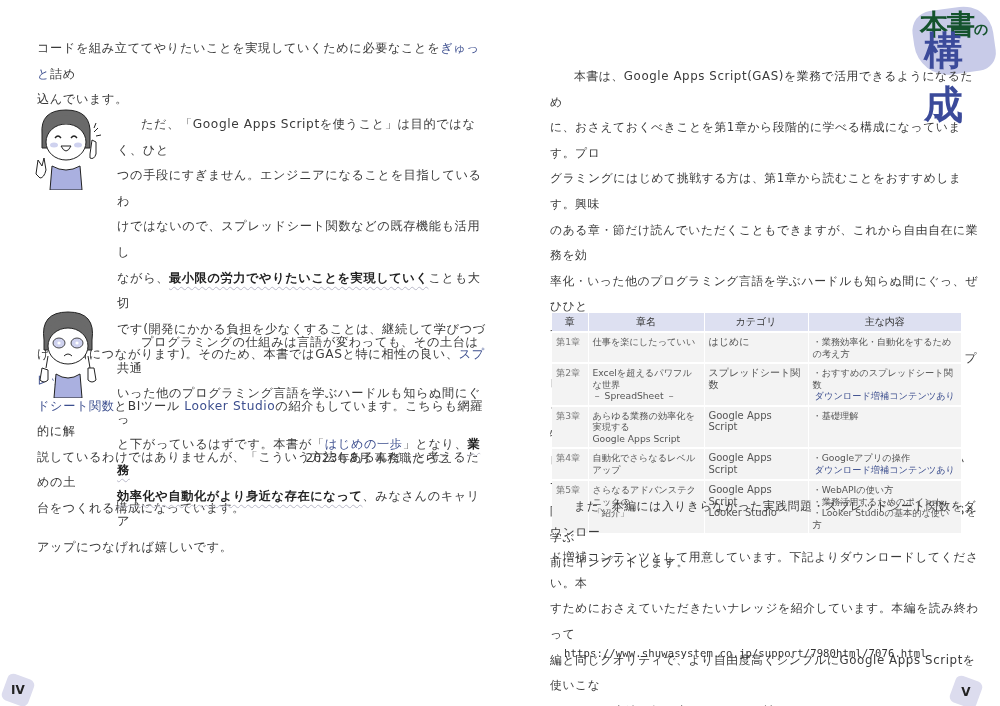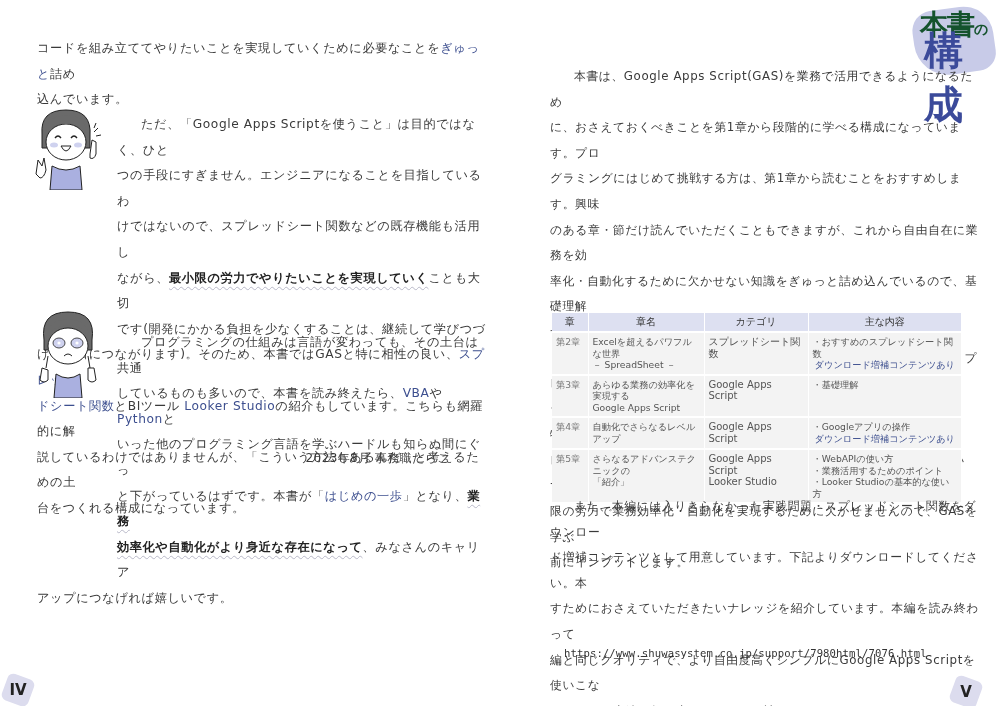--- a/index.html
+++ b/index.html
@@ -15,21 +15,21 @@
   .bold { font-weight: bold; color: #222; }
   .wavy { text-decoration: underline wavy #b8b8c8; text-decoration-thickness: 1px; text-underline-offset: 4px; }
   .indent { display: inline-block; width: 24px; }
 
   .illust { position: absolute; }
 
   .sign { position: absolute; font-size: 12px; letter-spacing: 0.4px; color: #3a3a3a; }
 
   .page-no { position: absolute; width: 28px; height: 28px; }
   .page-no .shape { position: absolute; inset: 0; background: #dcdcee; border-radius: 6px; transform: rotate(20deg); }
-  .page-no span { position: absolute; inset: 0; display: flex; align-items: center; justify-content: center; font-size: 15px; font-weight: bold; color: #222; }
+  .page-no span { position: absolute; inset: 0; display: flex; align-items: center; justify-content: center; font-size: 12px; font-weight: bold; color: #222; }
 
   .badge { position: absolute; left: 412px; top: 4px; width: 86px; height: 76px; }
   .badge .blob { position: absolute; left: 2px; top: 4px; width: 80px; height: 66px; background: #c8cbe8; border-radius: 20px 30px 18px 34px; transform: rotate(-8deg); }
   .badge .t1 { position: absolute; left: 8px; top: 2px; font-size: 28px; font-weight: bold; color: #14532d; letter-spacing: -1px; }
   .badge .t1 small { font-size: 14px; }
   .badge .t2 { position: absolute; left: 12px; top: 20px; font-size: 39px; font-weight: bold; color: #3b4a9a; letter-spacing: -1px; }
 
   table.toc { position: absolute; left: 52px; top: 313px; width: 410px; border-collapse: collapse; font-size: 9.2px; color: #555; }
   table.toc th { background: #dde0f1; color: #333; font-weight: normal; font-size: 10px; height: 19px; border-right: 1.5px solid #fff; text-align: center; }
   table.toc td { background: #f3f3f3; vertical-align: top; padding: 3px 4px; line-height: 11.5px; border-top: 2px solid #fff; border-right: 1.5px solid #fff; }
@@ -88,21 +88,20 @@
       <path d="M30 50 Q34 46 38 50" stroke="#222" fill="none" stroke-width="1"></path>
       <path d="M20 92 L22 68 Q34 76 46 68 L48 92 Z" fill="#aab0e0" stroke="#222" stroke-width="1"></path>
       <path d="M6 74 L8 62 L14 64 L14 74 Q10 78 6 74 Z" fill="#fff" stroke="#222" stroke-width="1"></path>
       <path d="M54 74 L54 62 L60 62 L62 74 Q58 78 54 74 Z" fill="#fff" stroke="#222" stroke-width="1"></path>
       <line x1="12" y1="62" x2="14" y2="50" stroke="#222" stroke-width="1"></line>
       <line x1="56" y1="62" x2="54" y2="50" stroke="#222" stroke-width="1"></line>
     </svg>
 
     <div class="para" style="left:37px; top:330px; width:450px;">
       <div style="padding-left:80px;"><span class="indent"></span><span>プログラミングの仕組みは言語が変わっても、その土台は共通</span></div>
-      <div style="padding-left:80px;"><span>しているものも多いので、本書を読み終えたら、</span><span class="blue">VBA</span><span>や</span><span class="blue">Python</span><span>と</span></div>
       <div style="padding-left:80px;">いった他のプログラミング言語を学ぶハードルも知らぬ間にぐっ</div>
       <div style="padding-left:80px;"><span>と下がっているはずです。本書が「</span><span class="blue">はじめの一歩</span><span>」となり、</span><span class="bold wavy">業務</span></div>
       <div style="padding-left:80px;"><span class="bold wavy">効率化や自動化がより身近な存在になって</span><span>、みなさんのキャリア</span></div>
       <div>アップにつなげれば嬉しいです。</div>
     </div>
 
     <div class="sign" style="right:50px; top:450px;">2023年8月 事務職たらこ</div>
 
     <div class="page-no" style="left:4px; top:676px;">
       <div class="shape"></div>
@@ -116,39 +115,51 @@
       <div class="blob"></div>
       <div class="t1"><span>本書</span><small>の</small></div>
       <div class="t2">構成</div>
     </div>
 
     <div class="para" style="left:50px; top:64px; width:430px; font-size:11.8px;">
       <div><span class="indent"></span><span>本書は、Google Apps Script(GAS)を業務で活用できるようになるため</span></div>
       <div>に、おさえておくべきことを第1章から段階的に学べる構成になっています。プロ</div>
       <div>グラミングにはじめて挑戦する方は、第1章から読むことをおすすめします。興味</div>
       <div>のある章・節だけ読んでいただくこともできますが、これから自由自在に業務を効</div>
-      <div>率化・自動化するために欠かせない知識をぎゅっと詰め込んでいるので、基礎理解</div>
+      <div>率化・いった他のプログラミング言語を学ぶハードルも知らぬ間にぐっ、ぜひひと</div>
       <div>つずつ読み進めてください。</div>
       <div><span class="indent"></span><span>また、GASの魅力を最短距離で最大限に引き出すために欠かせないスプレッド</span></div>
       <div>シート関数とLooker Studioの解説も第2章・第5章に盛り込んでいます。特にスプ</div>
       <div>レッドシート関数をしっかりおさえておくことは「車輪の再発明」を防いで、最小</div>
       <div>限の労力で業務効率化・自動化を実現するために欠かせませんので、GASを学ぶ</div>
       <div>前にインプットします。</div>
     </div>
 
     <table class="toc">
       <thead>
         <tr>
           <th style="width:36px;">章</th>
           <th style="width:116px;">章名</th>
           <th style="width:104px;">カテゴリ</th>
           <th>主な内容</th>
         </tr>
       </thead>
       <tbody>
+        <tr style="height:21px;">
+          <td class="ch">第1章</td>
+          <td>
+              <div>仕事を楽にしたっていい</div>
+            </td>
+          <td class="cat">
+              <div>はじめに</div>
+            </td>
+          <td>
+              <div>・業務効率化・自動化をするための考え方</div>
+            </td>
+        </tr>
         <tr style="height:32px;">
           <td class="ch">第2章</td>
           <td>
               <div>Excelを超えるパワフルな世界</div>
               <div>－ SpreadSheet －</div>
             </td>
           <td class="cat">
               <div>スプレッドシート関数</div>
             </td>
           <td>

